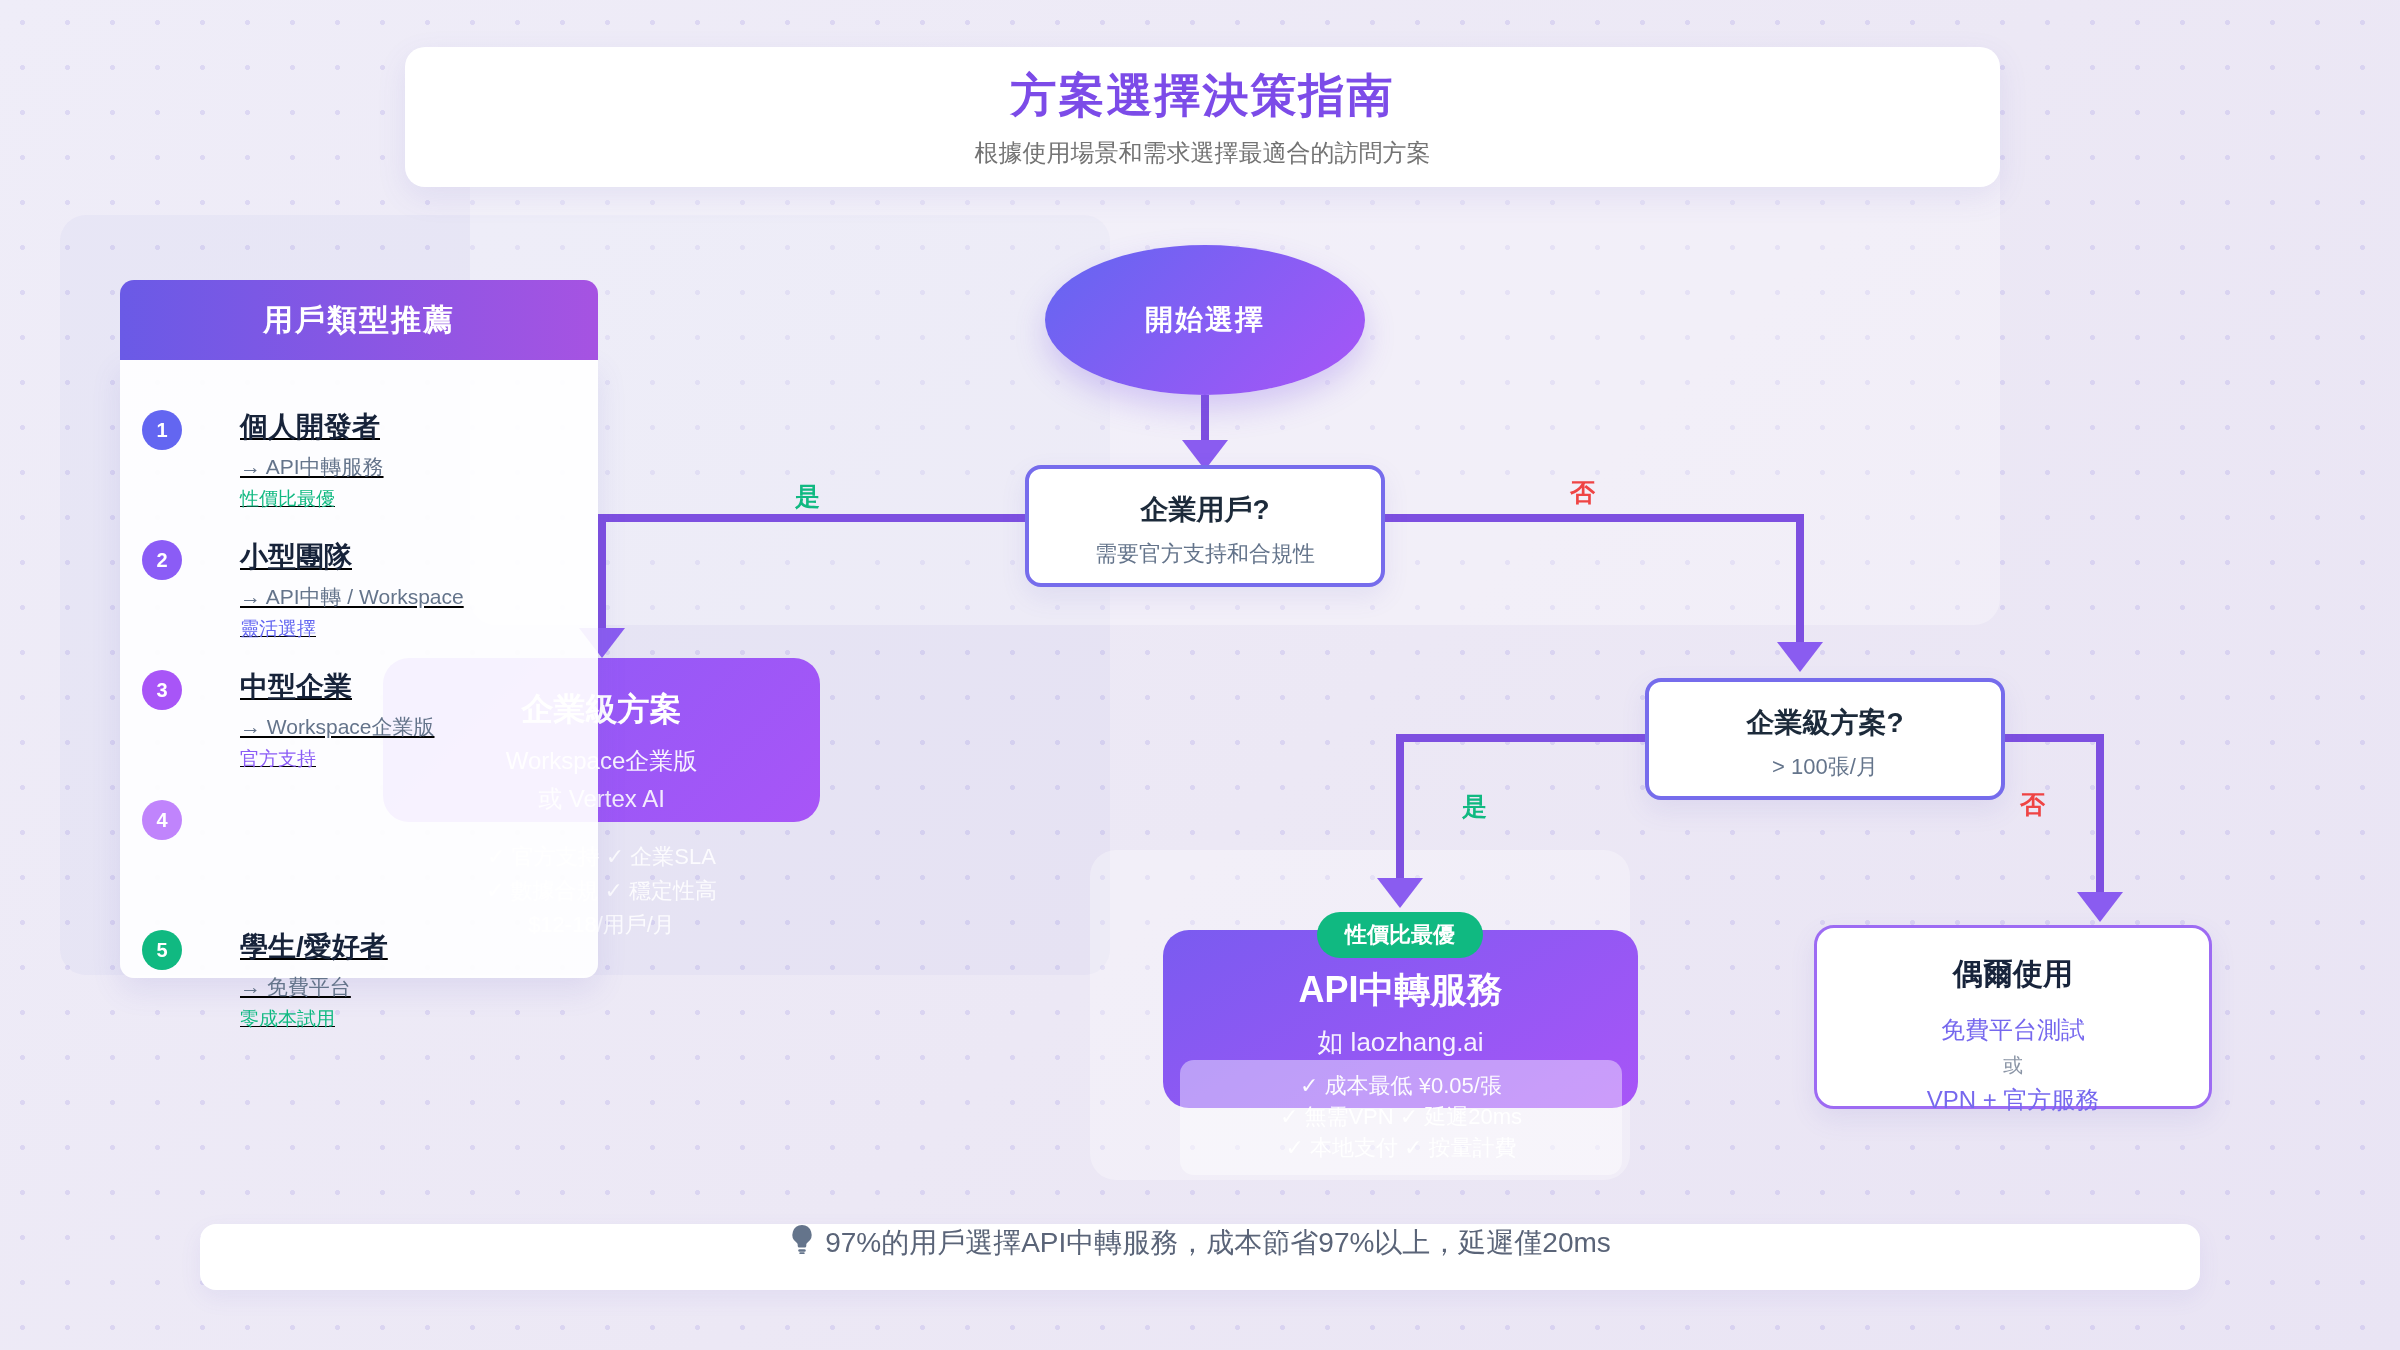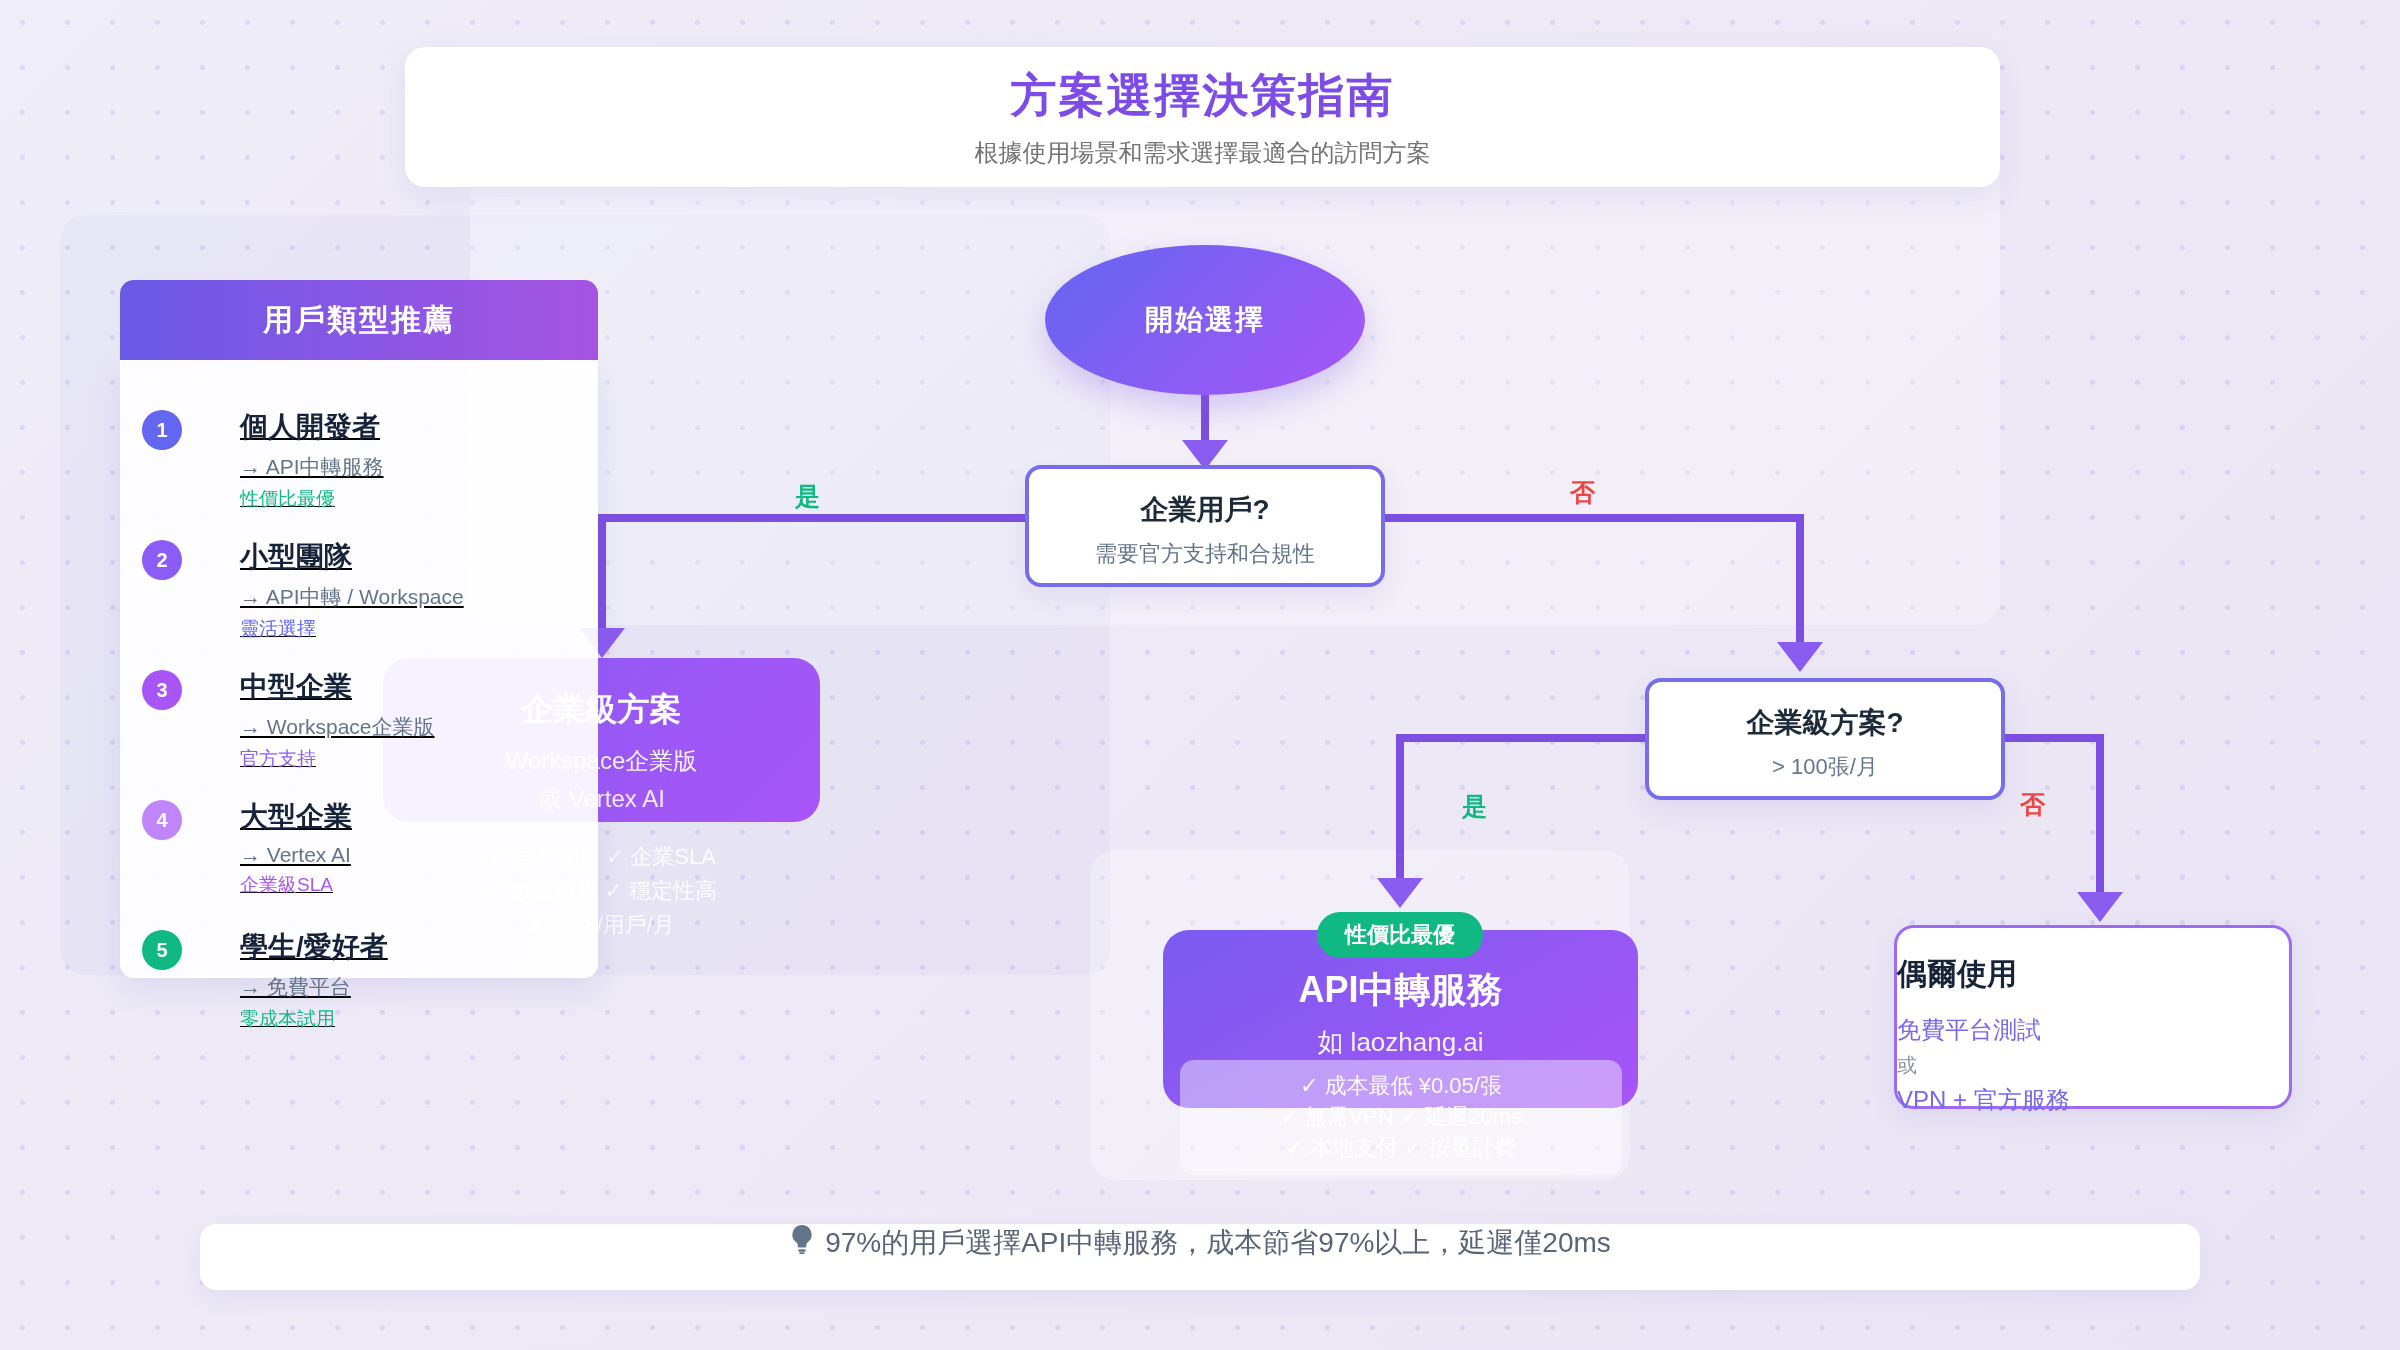--- a/index.html
+++ b/index.html
@@ -119,23 +119,23 @@
     padding:8px 28px;border-radius:999px;white-space:nowrap;
   }
   .api-features{
     position:absolute;left:1180px;top:1060px;width:442px;z-index:2;
     background:rgba(255,255,255,0.42);border-radius:14px;
     padding:10px 0 12px 0;text-align:center;
     color:rgba(255,255,255,0.96);font-size:22px;line-height:31px;
   }
 
   .casual-box{
-    position:absolute;left:1894px;top:925px;width:398px;height:184px;z-index:2;
+    position:absolute;left:1814px;top:925px;width:398px;height:184px;z-index:2;
     background:#FFFFFF;border:3px solid var(--border-light);border-radius:20px;
-    text-align:left;box-shadow:0 10px 26px rgba(100,90,200,0.10);
+    text-align:center;box-shadow:0 10px 26px rgba(100,90,200,0.10);
   }
   .casual-box .ct{font-size:30px;font-weight:bold;color:#18243B;margin-top:26px;}
   .casual-box .c1{font-size:24px;color:#7668EE;margin-top:19px;}
   .casual-box .co{font-size:20px;color:#8B95A6;margin-top:6px;}
   .casual-box .c2{font-size:24px;color:#7668EE;margin-top:5px;}
 
   .footer-bar{
     position:absolute;left:200px;top:1224px;width:2000px;height:66px;z-index:2;
     background:#FFFFFF;border-radius:16px;
     box-shadow:0 8px 22px rgba(100,90,200,0.08);
@@ -213,25 +213,20 @@
     <div class="user-item" style="top:308px;">
       <div class="num" style="background-color: rgb(168, 85, 247);">3</div>
       <div class="txt">
         <div class="t">中型企業</div>
         <div class="r">→ Workspace企業版</div>
         <div class="n" style="color: rgb(139, 92, 246);">官方支持</div>
       </div>
     </div>
     <div class="user-item" style="top:438px;">
       <div class="num" style="background-color: rgb(192, 132, 252);">4</div>
-      <div class="txt">
-        <div class="t">大型企業</div>
-        <div class="r">→ Vertex AI</div>
-        <div class="n" style="color: rgb(168, 85, 247);">企業級SLA</div>
-      </div>
     </div>
     <div class="user-item" style="top:568px;">
       <div class="num" style="background-color: rgb(16, 185, 129);">5</div>
       <div class="txt">
         <div class="t">學生/愛好者</div>
         <div class="r">→ 免費平台</div>
         <div class="n" style="color: rgb(16, 185, 129);">零成本試用</div>
       </div>
     </div>
   </div>

